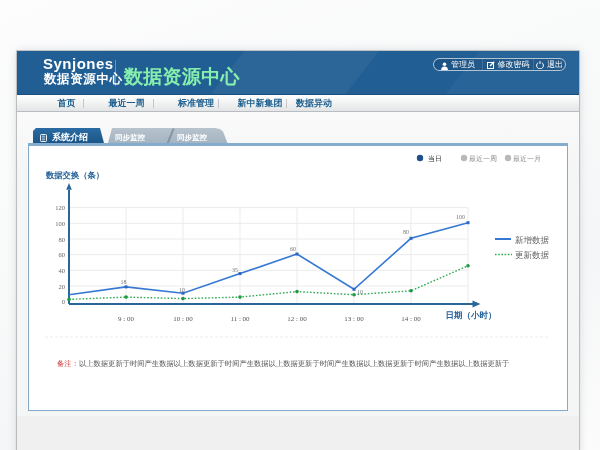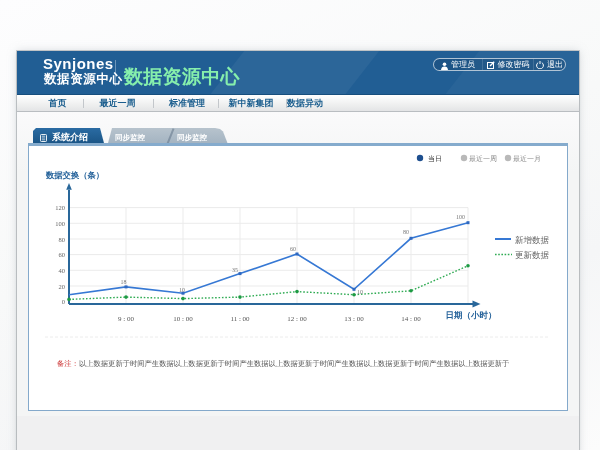--- a/index.html
+++ b/index.html
@@ -37,21 +37,21 @@
   .pill .s1 { width:48px;align-items:flex-end; }
   .pill .s2 { width:52px; border-left:1px solid rgba(255,255,255,.15); border-right:1px solid rgba(255,255,255,.15); }
   .pill .s3 { width:31px; }
   .pill svg { margin-right:3px; }
   
   .nav {
     position:absolute; left:0; top:44px; width:562px; height:17px;
     background:linear-gradient(#ffffff,#eceded 70%,#e3e4e6);
     border-bottom:1px solid #b9bdc1;
   }
-  .nav b { position:absolute; top:0; line-height:16px; font-size:9px; color:#1b5e8e; transform:translateX(-50%); white-space:nowrap; }
+  .nav b { position:absolute; top:0; line-height:16px; font-size:9px; color:#1b5e8e; transform:translateX(-50%); white-space:nowrap;margin-left:9px; }
   .nav i { position:absolute; top:4px; width:1px; height:9px; background:#c3c7cb; }
   
   .content { position:absolute; left:0; top:61px; width:562px; height:304px; background:linear-gradient(#fafafb,#f4f5f5 60px); }
   .tabs { position:absolute; left:0; top:16px; width:562px; height:19px; }
   .tab { position:absolute; bottom:0; height:19px; color:#fff; font-weight:bold; font-size:9px; line-height:19px; text-align:center; }
   .tab1 { left:16px; width:72px; background:linear-gradient(#2a6ba3,#17507f); clip-path:polygon(0 3px, 3px 0, 67px 0, 72px 19px, 0 19px); text-align:left; padding-left:19px; filter:drop-shadow(0 -1px 0 rgba(255,255,255,.9)) drop-shadow(-1px 0 0 rgba(255,255,255,.7)); }
   .tab1 svg { position:absolute; left:7px; top:6px; }
   .tabgray { left:90px; width:122px; background:linear-gradient(#b7c3cd,#9fb0bf); clip-path:polygon(5px 0, 108px 0, 113px 1px, 116px 3.5px, 122px 19px, 0 19px); font-size:7.5px; filter:drop-shadow(0 -1px 0 rgba(255,255,255,.8)); }
   .tabgray span { position:absolute; top:0; width:60px; text-align:center; }
   .tabgray .slash { position:absolute; left:62px; top:0; width:2px; height:19px; background:rgba(82,103,125,.45); transform:rotate(22deg); }

